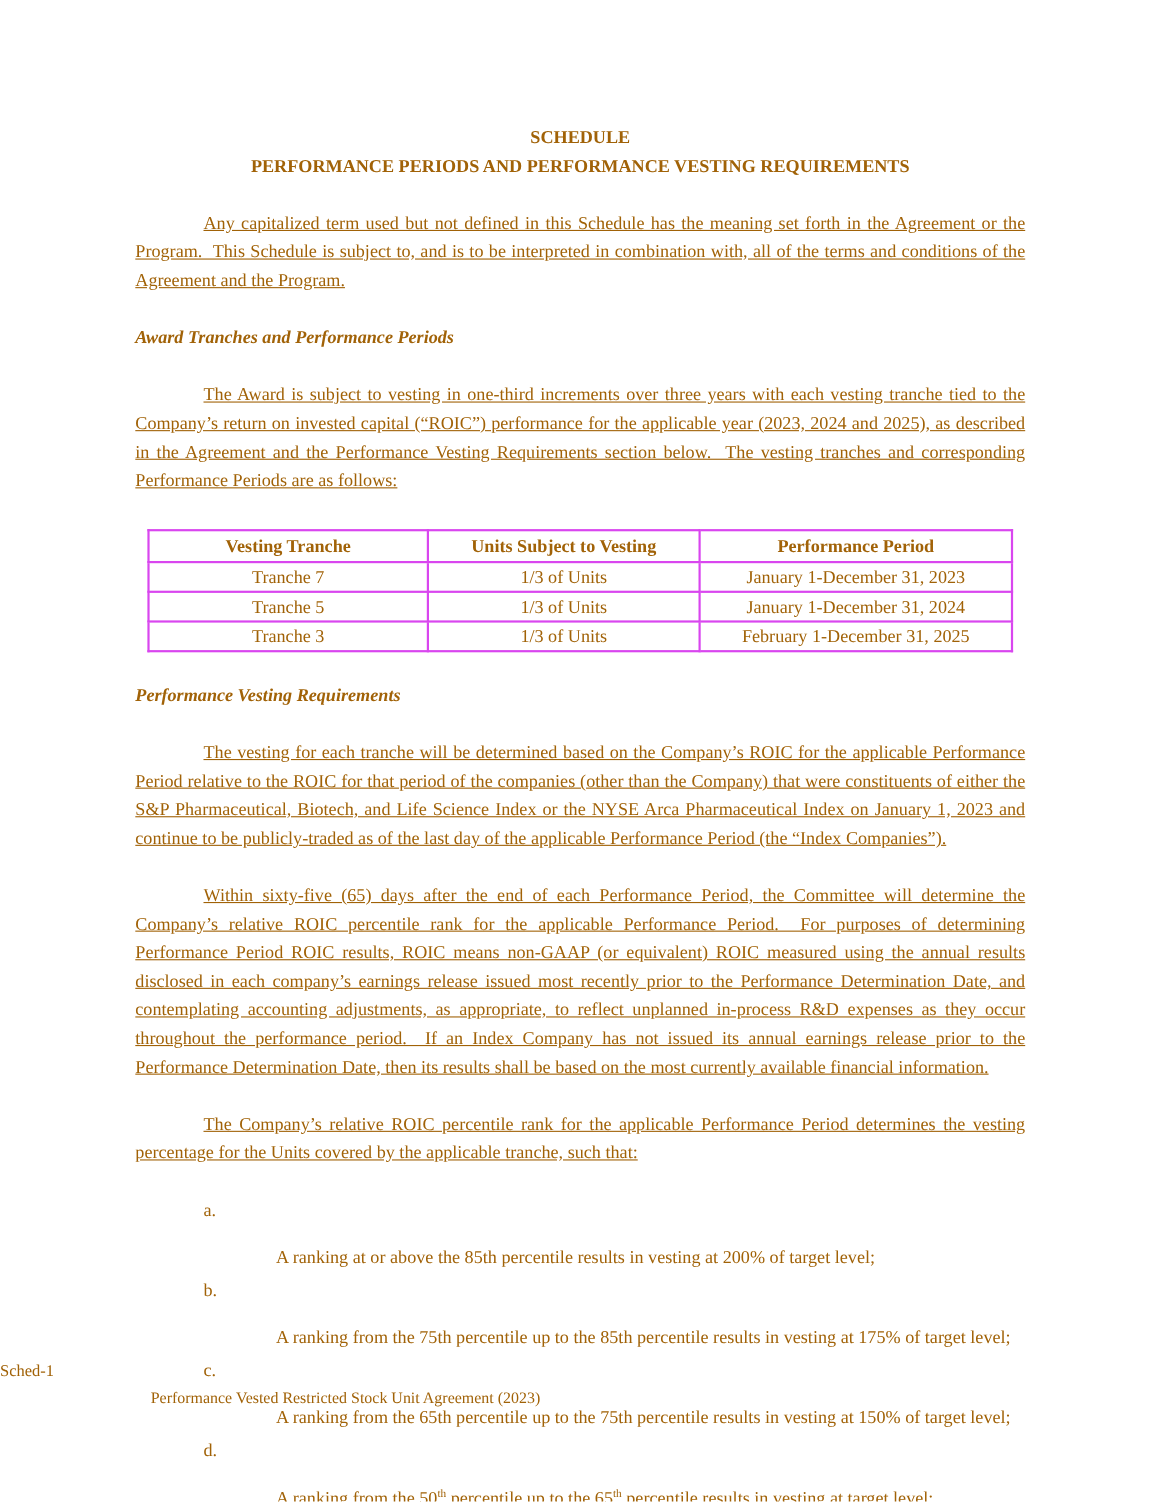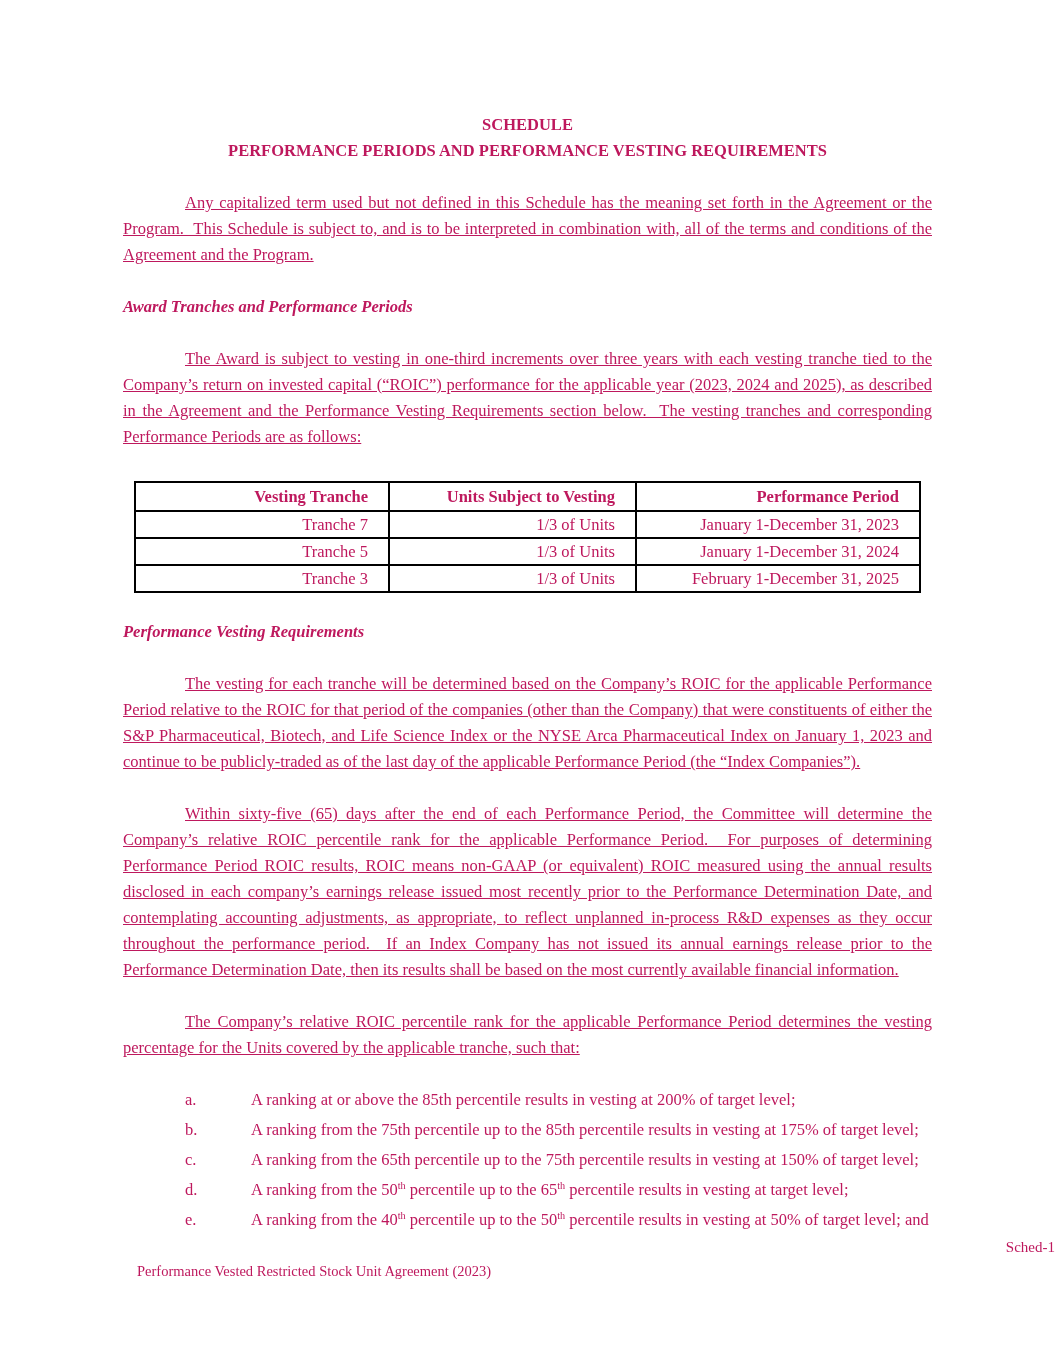--- a/index.html
+++ b/index.html
@@ -6,21 +6,21 @@
   .page {
     width: 1055px;
     height: 1365px;
     background: #ffffff;
     position: relative;
     box-sizing: border-box;
     padding: 112px 123px 0 123px;
     font-family: "Liberation Serif", "DejaVu Serif", serif;
     font-size: 16.5px;
     line-height: 26px;
-    color: #be185d;
+    color: #a16207;
   }
   .title-line {
     text-align: center;
     font-weight: bold;
   }
   .para {
     margin: 26px 0 0 0;
     text-align: justify;
   }
   .indent { text-indent: 62px; text-decoration: underline; }
@@ -29,43 +29,43 @@
     margin: 26px 0 0 0;
     font-style: italic;
   }
   table.vesting-table {
     border-collapse: collapse;
     margin: 31px auto 0 auto;
     table-layout: fixed;
   }
   table.vesting-table th,
   table.vesting-table td {
-    border: 2px solid #000000;
-    text-align: right;
+    border: 2px solid #d946ef;
+    text-align: center;
     padding: 1px 20px;
     line-height: 23px;
   }
   table.vesting-table th { font-weight: bold; line-height: 25px; }
   .col1 { width: 212px; }
   .col2 { width: 205px; }
   .col3 { width: 242px; }
   .list { margin-top: 26px; }
   .list-item {
     display: flex;
     margin: 4px 0 0 62px;
   }
   .list-item .marker { flex: 0 0 66px; }
-  .list-item .item-text { flex: 1; text-align: justify; }
+  .list-item .item-text { flex: 1; text-align: justify; margin-top: 43px; }
   sup { font-size: 0.62em; line-height: 0; vertical-align: super; }
   .footer-page-number {
     position: absolute;
     top: 1237px;
     left: 0;
     width: 100%;
-    text-align: right;
+    text-align: left;
     font-size: 15px;
     line-height: 20px;
   }
   .footer-doc-title {
     position: absolute;
     top: 1261px;
     left: 137px;
     font-size: 14.5px;
     line-height: 20px;
     text-align: center;

